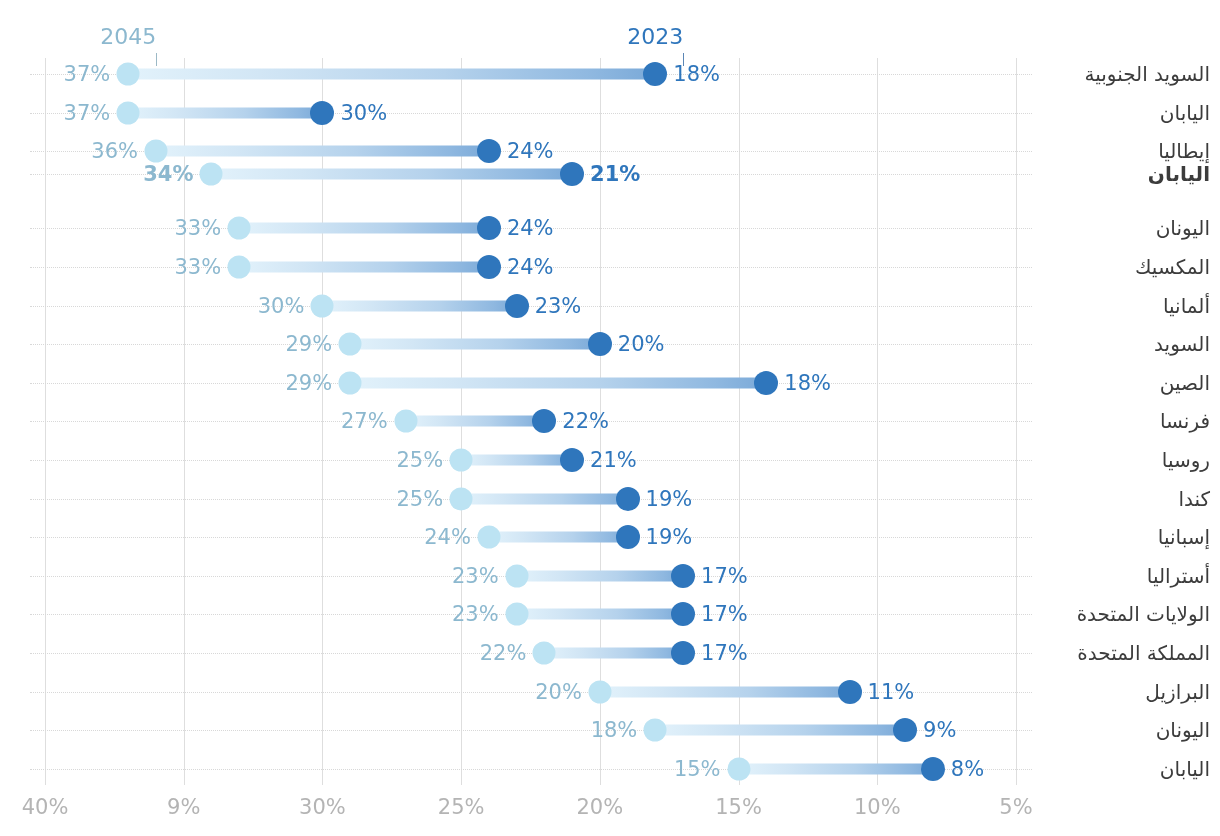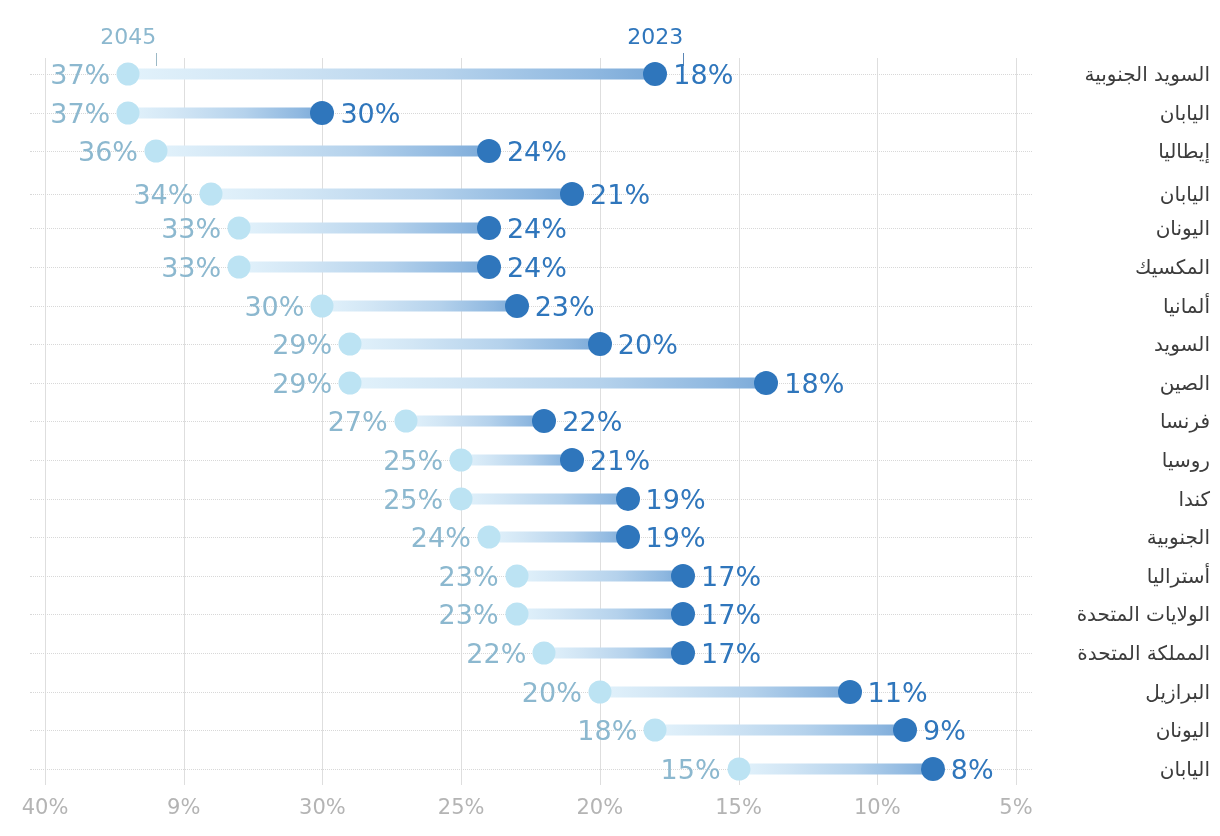--- a/index.html
+++ b/index.html
@@ -57,21 +57,21 @@
   }
   .dot{
     position:absolute;border-radius:50%;
     top:50%;transform:translate(-50%,-50%);
   }
   .dot-2045{width:23px;height:23px;background:#bce3f3;}
   .dot-2023{width:24px;height:24px;background:#2f76bc;}
 
   .val{
     position:absolute;top:50%;transform:translateY(-50%);
-    font-size:27px;white-space:nowrap;line-height:21px;
+    font-size:21px;white-space:nowrap;line-height:21px;
   }
   .val-2045{color:#8cb8cf;text-align:right;transform:translate(-100%,-50%);}
   .val-2023{color:#2f76bc;}
 
   .country{
     position:absolute;right:10px;top:50%;transform:translateY(-50%);
     font-size:20px;color:#3c3c3c;
     direction:rtl;text-align:right;white-space:nowrap;
   }
 </style>
@@ -124,21 +124,21 @@
       </div>
       <div class="row" style="top: 132.2px;">
         <div class="hgrid" style="top: 19px;"></div>
         <div class="connector" style="left: 155.971px; width: 332.914px;"></div>
         <div class="dot dot-2045" style="left: 155.971px;"></div>
         <div class="dot dot-2023" style="left: 488.886px;"></div>
         <div class="val val-2045" style="left: 137.971px;">36%</div>
         <div class="val val-2023" style="left: 506.886px;">24%</div>
         <div class="country">إيطاليا</div>
       </div>
-      <div class="row" style="top: 175px;">
+      <div class="row" style="top: 155px; font-weight: bold;">
         <div class="hgrid" style="top: 19px;"></div>
         <div class="connector" style="left: 211.457px; width: 360.657px;"></div>
         <div class="dot dot-2045" style="left: 211.457px;"></div>
         <div class="dot dot-2023" style="left: 572.114px;"></div>
         <div class="val val-2045" style="left: 193.457px;">34%</div>
         <div class="val val-2023" style="left: 590.114px;">21%</div>
         <div class="country">اليابان</div>
       </div>
       <div class="row" style="top: 209.4px;">
         <div class="hgrid" style="top: 19px;"></div>
@@ -212,21 +212,21 @@
         <div class="val val-2023" style="left: 645.6px;">19%</div>
         <div class="country">كندا</div>
       </div>
       <div class="row" style="top: 518.2px;">
         <div class="hgrid" style="top: 19px;"></div>
         <div class="connector" style="left: 488.886px; width: 138.714px;"></div>
         <div class="dot dot-2045" style="left: 488.886px;"></div>
         <div class="dot dot-2023" style="left: 627.6px;"></div>
         <div class="val val-2045" style="left: 470.886px;">24%</div>
         <div class="val val-2023" style="left: 645.6px;">19%</div>
-        <div class="country">الجنوبية</div>
+        <div class="country">إسبانيا</div>
       </div>
       <div class="row" style="top: 556.8px;">
         <div class="hgrid" style="top: 19px;"></div>
         <div class="connector" style="left: 516.629px; width: 166.457px;"></div>
         <div class="dot dot-2045" style="left: 516.629px;"></div>
         <div class="dot dot-2023" style="left: 683.086px;"></div>
         <div class="val val-2045" style="left: 498.629px;">23%</div>
         <div class="val val-2023" style="left: 701.086px;">17%</div>
         <div class="country">أستراليا</div>
       </div>

